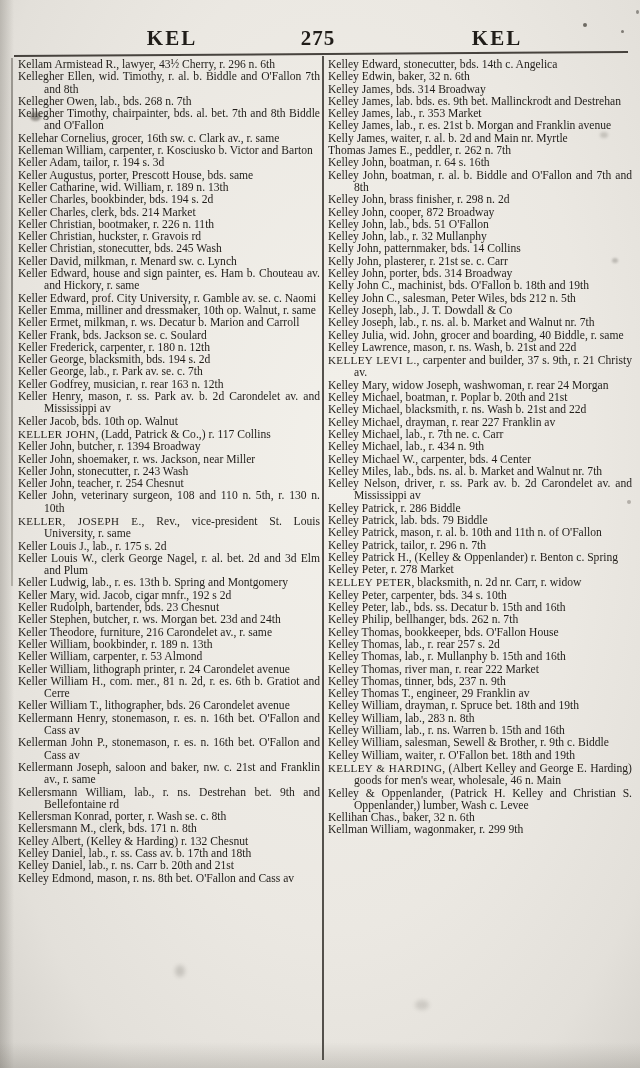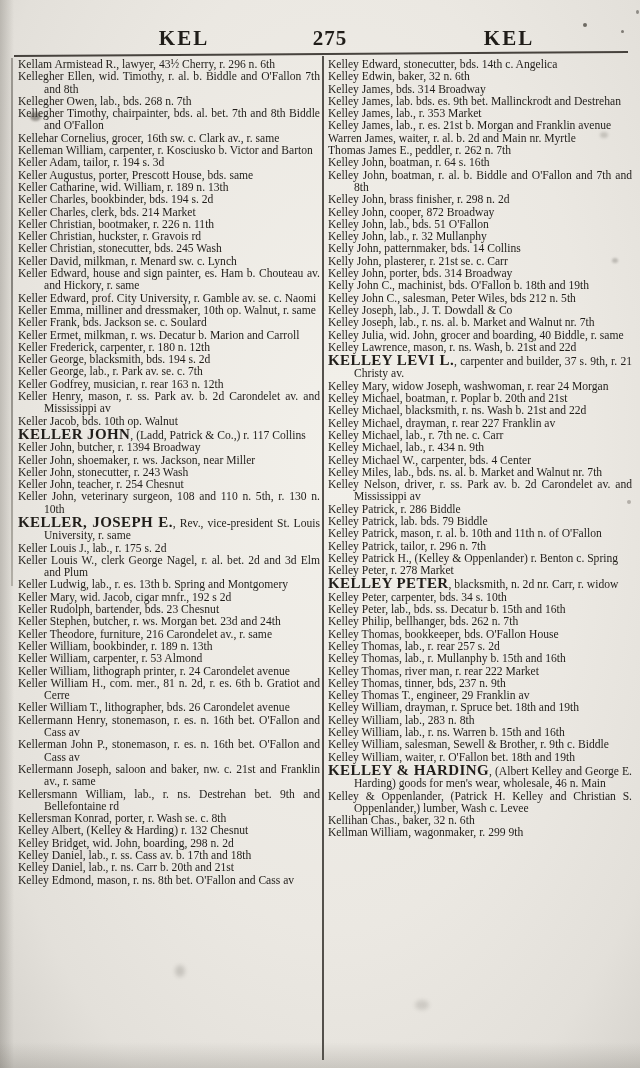--- a/index.html
+++ b/index.html
@@ -8,21 +8,21 @@
     font-family:"Liberation Serif","DejaVu Serif",serif;
     background:#cfccc6;
   }
   .page{
     position:relative;width:640px;height:1068px;
     background:
       radial-gradient(ellipse at 52% 42%, #f2f0ea 0%, #ebe8e2 55%, #e3e0da 82%, #d4d1cb 100%);
     color:#201d19;
   }
   
-  .hdr-row{position:absolute;top:26px;left:12px;width:552px;height:26px;}
+  .hdr-row{position:absolute;top:26px;left:0;width:552px;height:26px;}
   .hdr{position:absolute;transform:translateX(-50%);font-weight:bold;
        font-size:21px;letter-spacing:2px;white-space:nowrap;}
   .hdr-left{left:172px;}
   .hdr-center{left:318px;letter-spacing:1px;}
   .hdr-right{left:497px;}
   .header-rule{
     position:absolute;left:14px;top:53px;width:614px;height:2px;
     background:#2a2621;transform:rotate(-0.35deg);opacity:.85;
   }
   
@@ -33,21 +33,21 @@
   
   .columns{position:absolute;top:59px;left:0;width:640px;height:1002px;display:flex;}
   .col{width:302px;height:1002px;overflow:hidden;padding-left:18px;box-sizing:content-box;}
   .col-right{width:304px;padding-left:8px;}
   .entry{
     margin:0;padding-left:26px;text-indent:-26px;
     font-size:11.6px;line-height:12.3px;text-align:justify;
     color:#211e1a;
   }
   .entry .nm,.entry .info{font-size:inherit;}
-  .entry.emph .nm{font-weight:bold;font-size:15px;letter-spacing:.4px;}
+  .entry.emph .nm{font-weight:normal;font-size:11px;letter-spacing:.4px;}
   
   .speck{position:absolute;border-radius:50%;background:#3a362f;pointer-events:none;}
   .speck.s1{left:30px;top:112px;width:11px;height:9px;opacity:.45;filter:blur(1px);}
   .speck.s2{left:583px;top:23px;width:4px;height:4px;opacity:.7;}
   .speck.s3{left:621px;top:30px;width:3px;height:3px;opacity:.6;}
   .speck.s4{left:636px;top:10px;width:3px;height:4px;opacity:.5;}
   .speck.s5{left:612px;top:258px;width:6px;height:5px;opacity:.25;filter:blur(1px);}
   .speck.s6{left:600px;top:132px;width:8px;height:6px;opacity:.2;filter:blur(1.5px);}
   .speck.s7{left:175px;top:965px;width:10px;height:12px;opacity:.18;filter:blur(2px);}
   .speck.s8{left:415px;top:1000px;width:14px;height:10px;opacity:.15;filter:blur(2px);}
@@ -97,22 +97,22 @@
         <p class="entry"><span class="nm">Keller Catharine</span><span class="info">, wid. William, r. 189 n. 13th</span></p>
         <p class="entry"><span class="nm">Keller Charles</span><span class="info">, bookbinder, bds. 194 s. 2d</span></p>
         <p class="entry"><span class="nm">Keller Charles</span><span class="info">, clerk, bds. 214 Market</span></p>
         <p class="entry"><span class="nm">Keller Christian</span><span class="info">, bootmaker, r. 226 n. 11th</span></p>
         <p class="entry"><span class="nm">Keller Christian</span><span class="info">, huckster, r. Gravois rd</span></p>
         <p class="entry"><span class="nm">Keller Christian</span><span class="info">, stonecutter, bds. 245 Wash</span></p>
         <p class="entry"><span class="nm">Keller David</span><span class="info">, milkman, r. Menard sw. c. Lynch</span></p>
         <p class="entry"><span class="nm">Keller Edward</span><span class="info">, house and sign painter, es. Ham b. Chouteau av. and Hickory, r. same</span></p>
         <p class="entry"><span class="nm">Keller Edward</span><span class="info">, prof. City University, r. Gamble av. se. c. Naomi</span></p>
         <p class="entry"><span class="nm">Keller Emma</span><span class="info">, milliner and dressmaker, 10th op. Walnut, r. same</span></p>
+        <p class="entry"><span class="nm">Keller Ermet</span><span class="info">, milkman, r. ws. Decatur b. Marion and Carroll</span></p>
         <p class="entry"><span class="nm">Keller Frank</span><span class="info">, bds. Jackson se. c. Soulard</span></p>
-        <p class="entry"><span class="nm">Keller Ermet</span><span class="info">, milkman, r. ws. Decatur b. Marion and Carroll</span></p>
         <p class="entry"><span class="nm">Keller Frederick</span><span class="info">, carpenter, r. 180 n. 12th</span></p>
         <p class="entry"><span class="nm">Keller George</span><span class="info">, blacksmith, bds. 194 s. 2d</span></p>
         <p class="entry"><span class="nm">Keller George</span><span class="info">, lab., r. Park av. se. c. 7th</span></p>
         <p class="entry"><span class="nm">Keller Godfrey</span><span class="info">, musician, r. rear 163 n. 12th</span></p>
         <p class="entry"><span class="nm">Keller Henry</span><span class="info">, mason, r. ss. Park av. b. 2d Carondelet av. and Mississippi av</span></p>
         <p class="entry"><span class="nm">Keller Jacob</span><span class="info">, bds. 10th op. Walnut</span></p>
         <p class="entry emph"><span class="nm">KELLER JOHN</span><span class="info">, (Ladd, Patrick &amp; Co.,) r. 117 Collins</span></p>
         <p class="entry"><span class="nm">Keller John</span><span class="info">, butcher, r. 1394 Broadway</span></p>
         <p class="entry"><span class="nm">Keller John</span><span class="info">, shoemaker, r. ws. Jackson, near Miller</span></p>
         <p class="entry"><span class="nm">Keller John</span><span class="info">, stonecutter, r. 243 Wash</span></p>
@@ -129,34 +129,34 @@
         <p class="entry"><span class="nm">Keller William</span><span class="info">, bookbinder, r. 189 n. 13th</span></p>
         <p class="entry"><span class="nm">Keller William</span><span class="info">, carpenter, r. 53 Almond</span></p>
         <p class="entry"><span class="nm">Keller William</span><span class="info">, lithograph printer, r. 24 Carondelet avenue</span></p>
         <p class="entry"><span class="nm">Keller William H.</span><span class="info">, com. mer., 81 n. 2d, r. es. 6th b. Gratiot and Cerre</span></p>
         <p class="entry"><span class="nm">Keller William T.</span><span class="info">, lithographer, bds. 26 Carondelet avenue</span></p>
         <p class="entry"><span class="nm">Kellermann Henry</span><span class="info">, stonemason, r. es. n. 16th bet. O'Fallon and Cass av</span></p>
         <p class="entry"><span class="nm">Kellerman John P.</span><span class="info">, stonemason, r. es. n. 16th bet. O'Fallon and Cass av</span></p>
         <p class="entry"><span class="nm">Kellermann Joseph</span><span class="info">, saloon and baker, nw. c. 21st and Franklin av., r. same</span></p>
         <p class="entry"><span class="nm">Kellersmann William</span><span class="info">, lab., r. ns. Destrehan bet. 9th and Bellefontaine rd</span></p>
         <p class="entry"><span class="nm">Kellersman Konrad</span><span class="info">, porter, r. Wash se. c. 8th</span></p>
+        <p class="entry"><span class="nm">Kellersmann M.</span><span class="info">, clerk, bds. 171 n. 8th</span></p>
         <p class="entry"><span class="nm">Kelley Albert</span><span class="info">, (Kelley &amp; Harding) r. 132 Chesnut</span></p>
-        <p class="entry"><span class="nm">Kelley Bridget</span><span class="info">, wid. John, boarding, 298 n. 2d</span></p>
         <p class="entry"><span class="nm">Kelley Daniel</span><span class="info">, lab., r. ss. Cass av. b. 17th and 18th</span></p>
         <p class="entry"><span class="nm">Kelley Daniel</span><span class="info">, lab., r. ns. Carr b. 20th and 21st</span></p>
         <p class="entry"><span class="nm">Kelley Edmond</span><span class="info">, mason, r. ns. 8th bet. O'Fallon and Cass av</span></p>
       </section>
     <section class="col col-right" id="col-right">
         <p class="entry"><span class="nm">Kelley Edward</span><span class="info">, stonecutter, bds. 14th c. Angelica</span></p>
         <p class="entry"><span class="nm">Kelley Edwin</span><span class="info">, baker, 32 n. 6th</span></p>
         <p class="entry"><span class="nm">Kelley James</span><span class="info">, bds. 314 Broadway</span></p>
         <p class="entry"><span class="nm">Kelley James</span><span class="info">, lab. bds. es. 9th bet. Mallinckrodt and Destrehan</span></p>
         <p class="entry"><span class="nm">Kelley James</span><span class="info">, lab., r. 353 Market</span></p>
         <p class="entry"><span class="nm">Kelley James</span><span class="info">, lab., r. es. 21st b. Morgan and Franklin avenue</span></p>
-        <p class="entry"><span class="nm">Warren James</span><span class="info">, waiter, r. al. b. 2d and Main nr. Myrtle</span></p>
+        <p class="entry"><span class="nm">Kelly James</span><span class="info">, waiter, r. al. b. 2d and Main nr. Myrtle</span></p>
         <p class="entry"><span class="nm">Thomas James E.</span><span class="info">, peddler, r. 262 n. 7th</span></p>
         <p class="entry"><span class="nm">Kelley John</span><span class="info">, boatman, r. 64 s. 16th</span></p>
         <p class="entry"><span class="nm">Kelley John</span><span class="info">, boatman, r. al. b. Biddle and O'Fallon and 7th and 8th</span></p>
         <p class="entry"><span class="nm">Kelley John</span><span class="info">, brass finisher, r. 298 n. 2d</span></p>
         <p class="entry"><span class="nm">Kelley John</span><span class="info">, cooper, 872 Broadway</span></p>
         <p class="entry"><span class="nm">Kelley John</span><span class="info">, lab., bds. 51 O'Fallon</span></p>
         <p class="entry"><span class="nm">Kelley John</span><span class="info">, lab., r. 32 Mullanphy</span></p>
         <p class="entry"><span class="nm">Kelly John</span><span class="info">, patternmaker, bds. 14 Collins</span></p>
         <p class="entry"><span class="nm">Kelly John</span><span class="info">, plasterer, r. 21st se. c. Carr</span></p>
         <p class="entry"><span class="nm">Kelley John</span><span class="info">, porter, bds. 314 Broadway</span></p>

